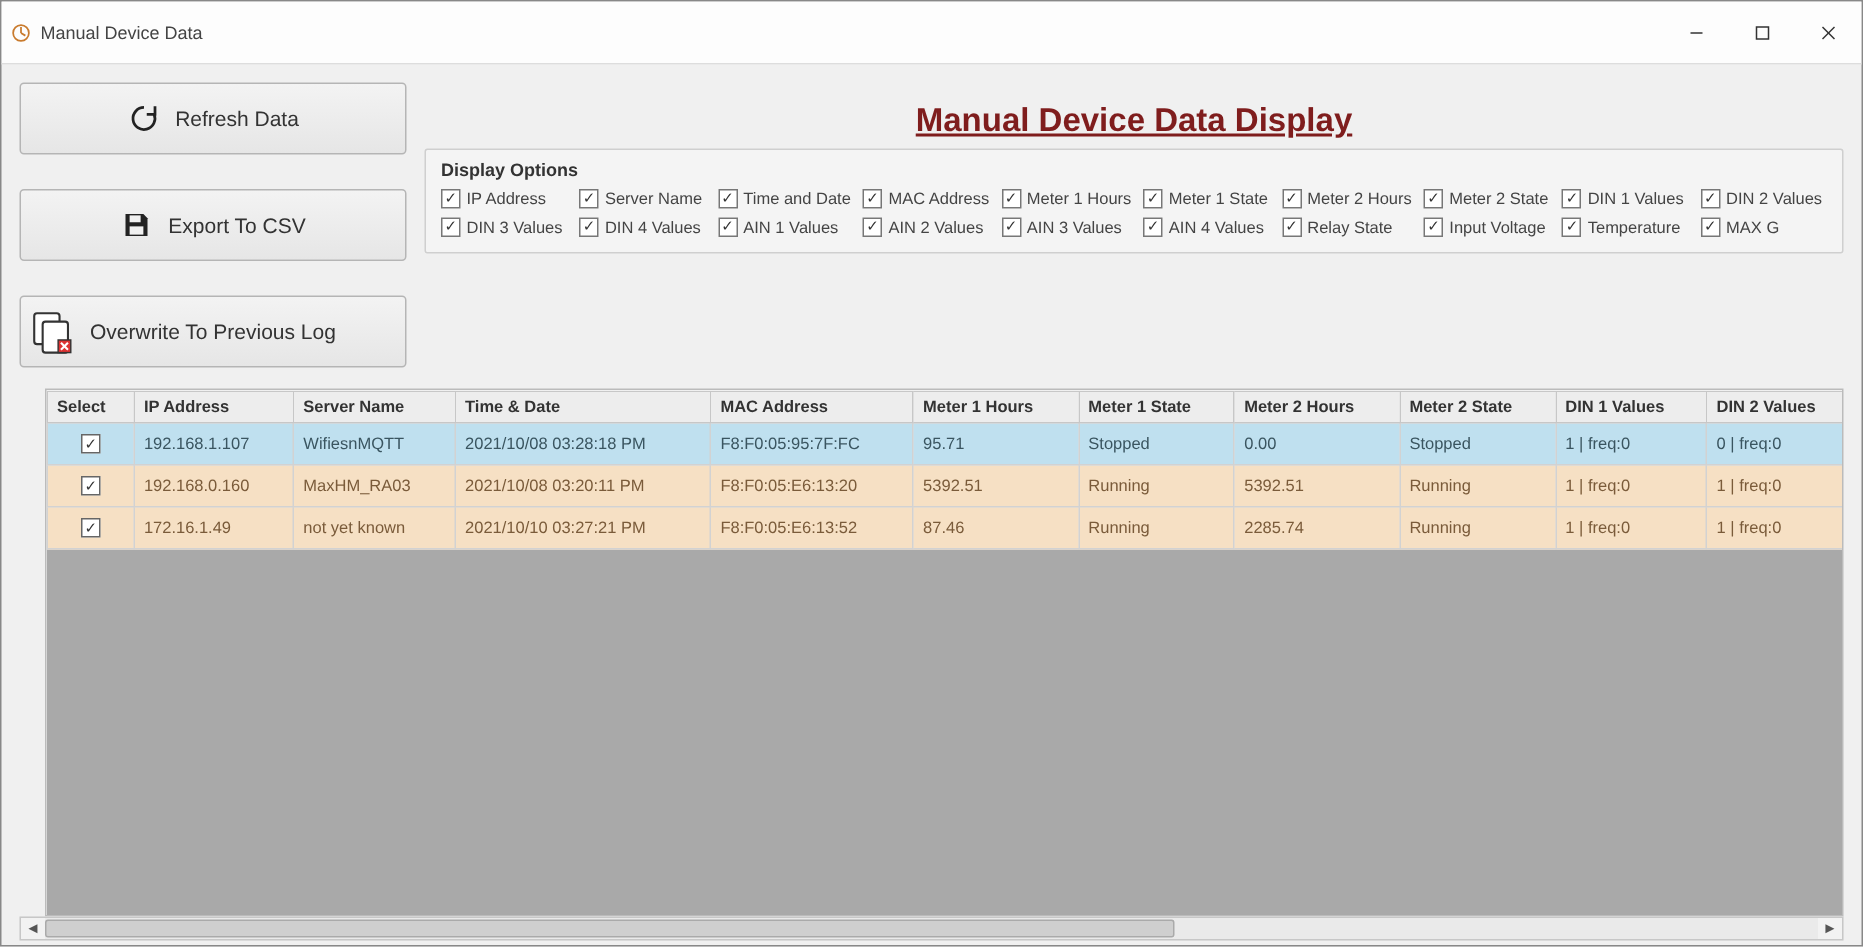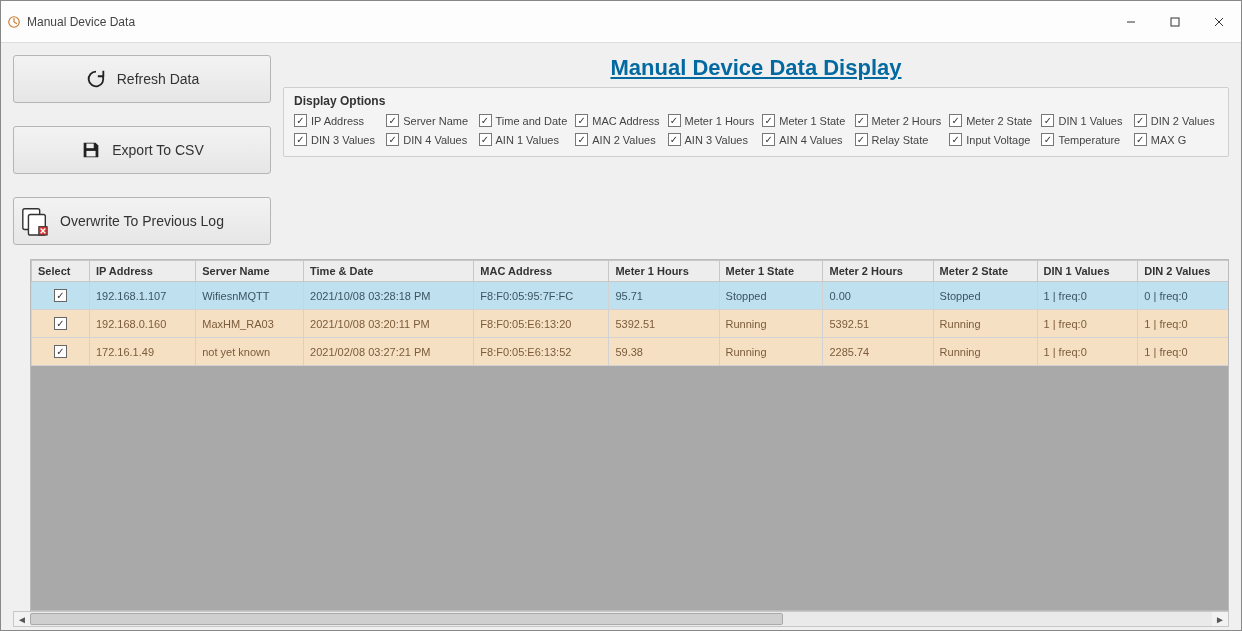--- a/index.html
+++ b/index.html
@@ -61,24 +61,24 @@
     padding: 0 8px;
   }
   .big-btn svg { width: 22px; height: 22px; flex-shrink:0; }
   .big-btn.overwrite { justify-content: flex-start; padding-left: 6px; }
   .big-btn.overwrite svg { width:30px; height:30px; }
 
   .right-pane { flex:1; display:flex; flex-direction:column; }
   .page-title {
     text-align: center;
     font-size: 22px;
-    color: #0369a1;
+    color: #7f1d1d;
     text-decoration: underline;
     font-weight: 600;
-    margin: 0 0 6px 0;
+    margin: 12px 0 6px 0;
   }
   .options-box {
     border: 1px solid #cfcfcf;
     background: #f4f4f4;
     border-radius: 2px;
     padding: 6px 10px 10px 10px;
   }
   .options-title {
     font-weight: bold;
     font-size: 12px;
@@ -361,23 +361,23 @@
           <td>5392.51</td>
           <td>Running</td>
           <td>1 | freq:0</td>
           <td>1 | freq:0</td>
           <td>No Data Found</td>
         </tr>
         <tr class="row-alt">
           <td class="sel-cell"><span class="sel-box"></span></td>
           <td>172.16.1.49</td>
           <td>not yet known</td>
-          <td>2021/02/08 03:27:21 PM</td>
+          <td>2021/10/10 03:27:21 PM</td>
           <td>F8:F0:05:E6:13:52</td>
-          <td>59.38</td>
+          <td>87.46</td>
           <td>Running</td>
           <td>2285.74</td>
           <td>Running</td>
           <td>1 | freq:0</td>
           <td>1 | freq:0</td>
           <td>No Data Found</td>
         </tr>
       </tbody>
   </table>
 </div>

